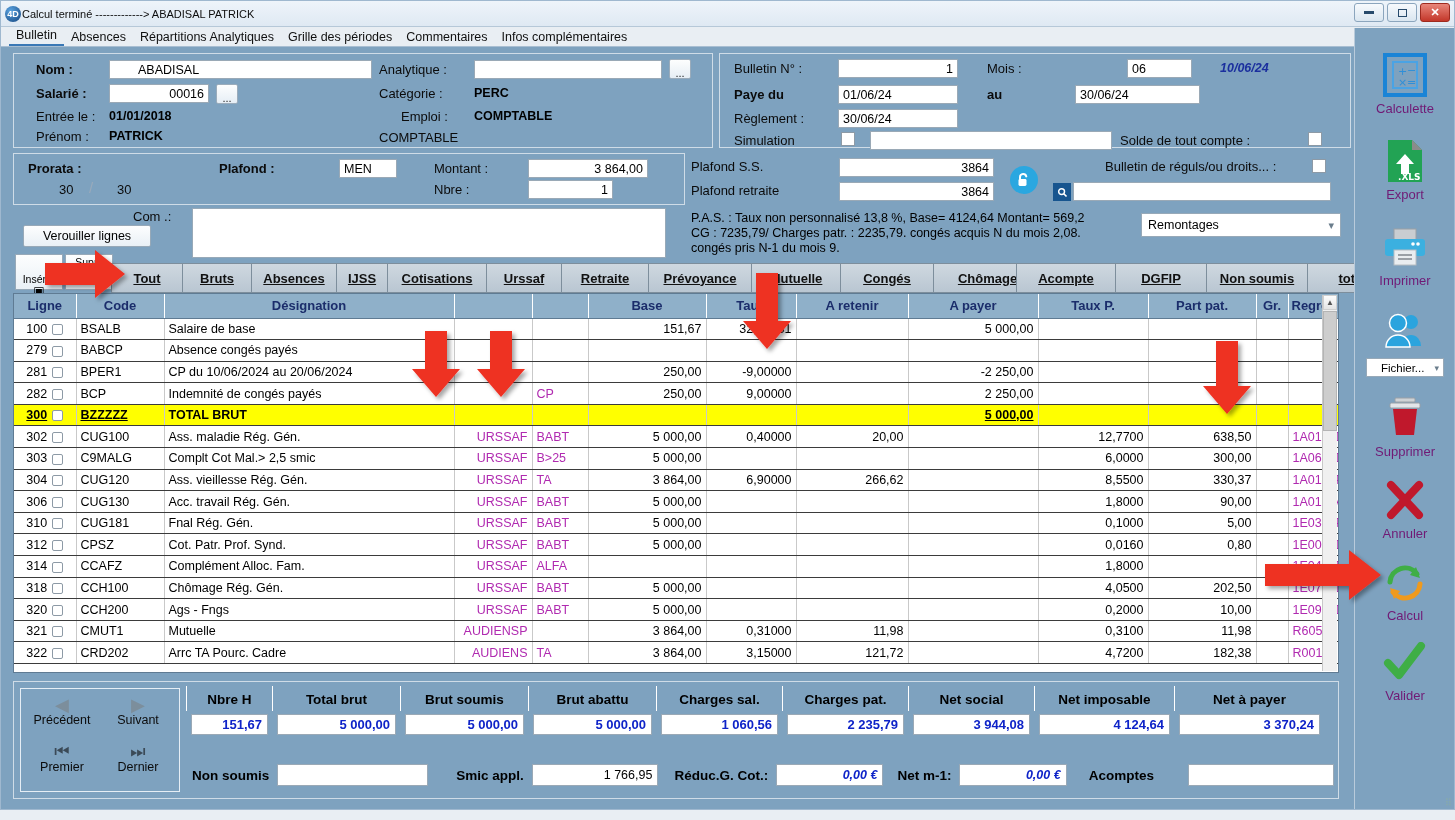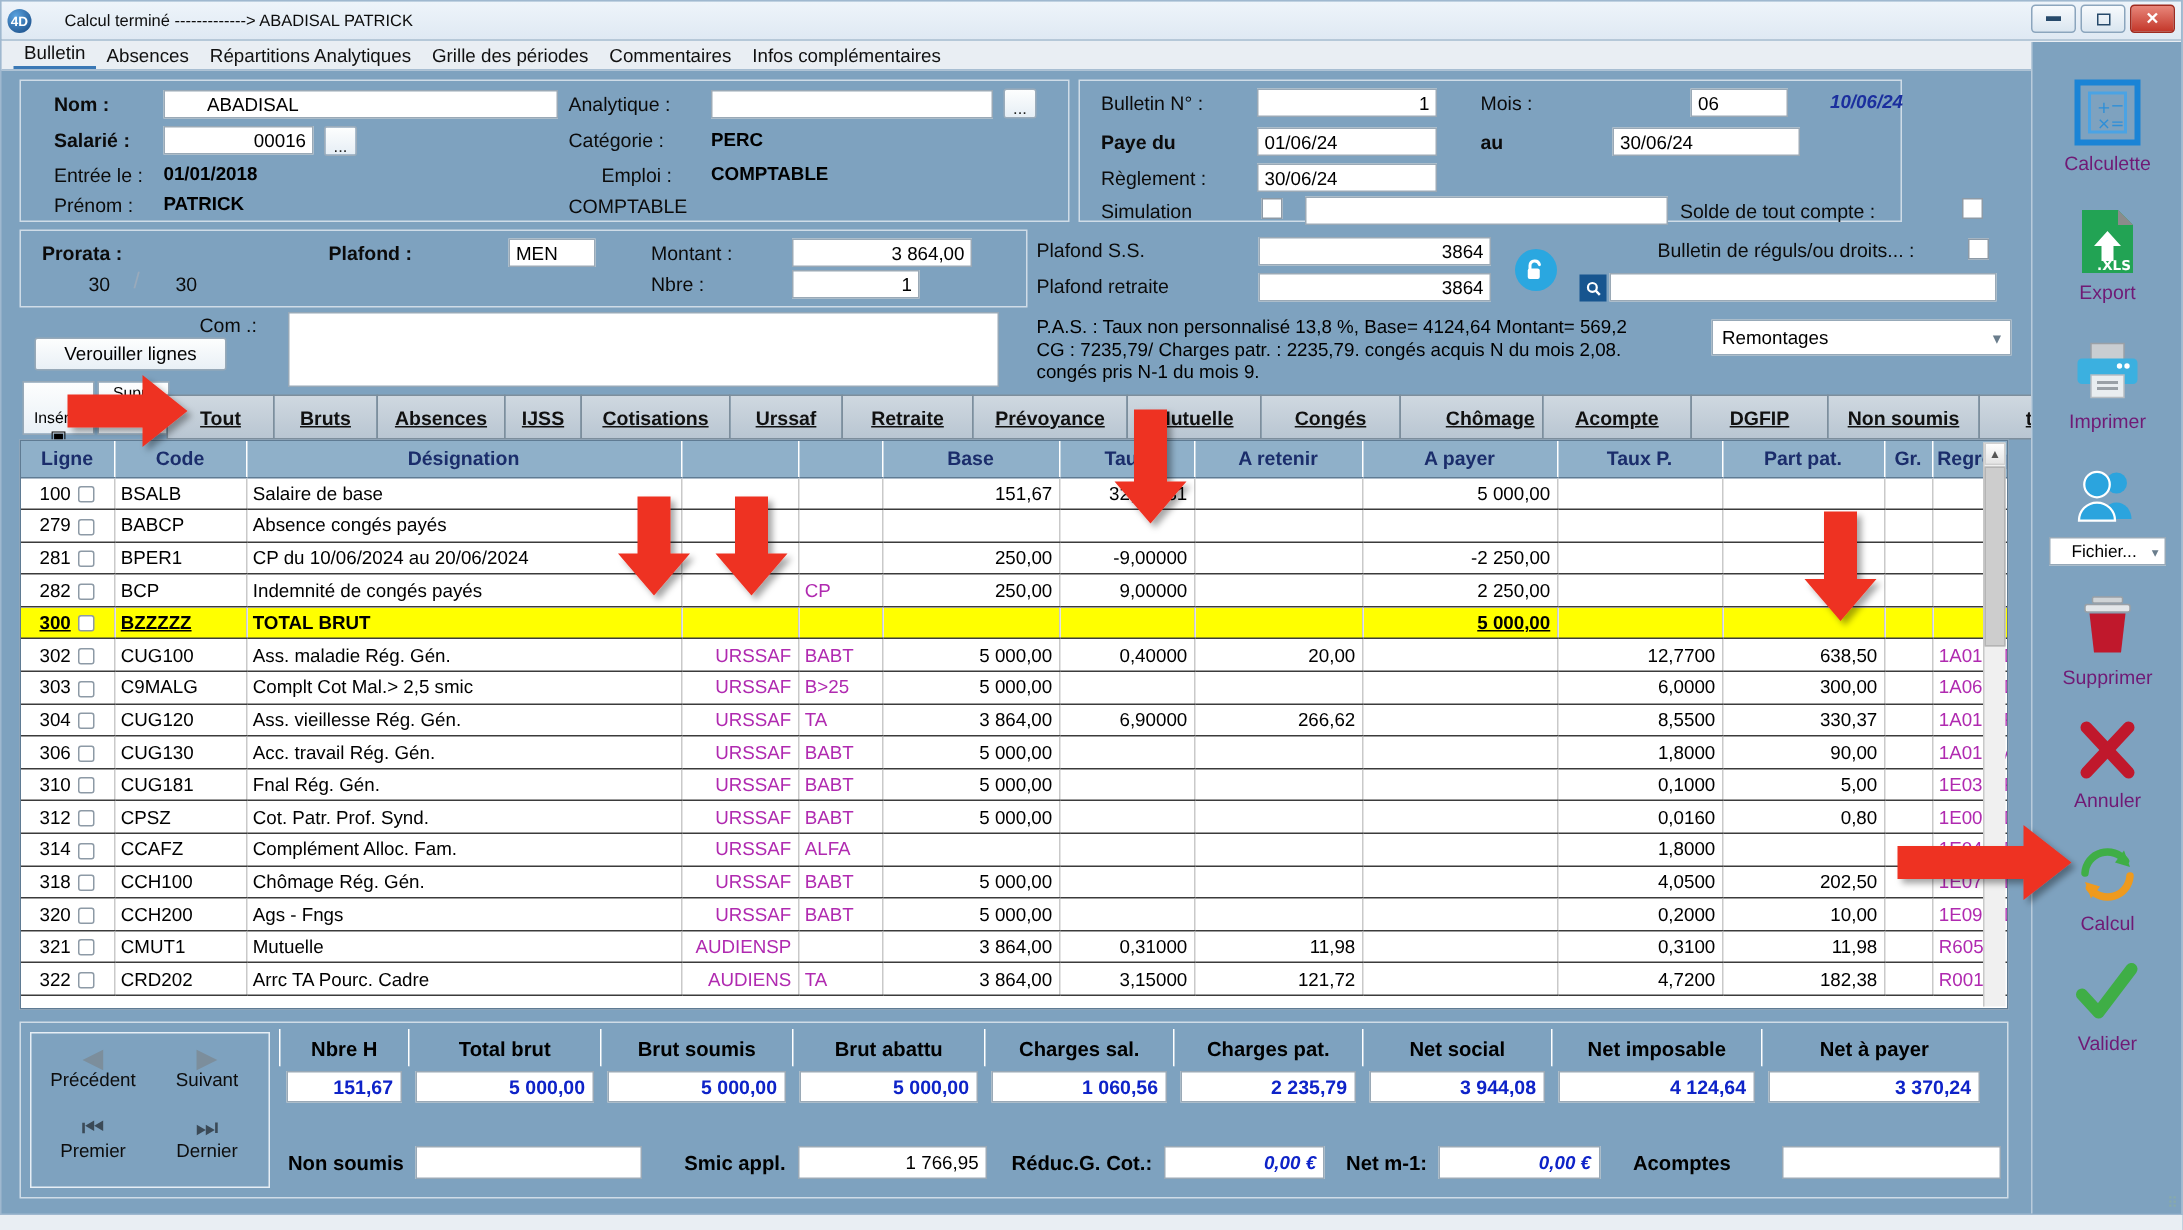--- a/index.html
+++ b/index.html
@@ -23,21 +23,21 @@
     height:26px; background:linear-gradient(#eef4fa,#dfe9f3);
     border-bottom:1px solid #b6c8d8;
     display:flex; align-items:center; padding:0 4px;
     position:relative;
   }
   #titlebar .tb-icon {
     width:16px;height:16px;border-radius:50%;
     background:radial-gradient(circle at 35% 30%, #5aa3e0, #14457f);
     color:#fff;font-size:9px;font-weight:bold;
     display:flex;align-items:center;justify-content:center;
-    margin-right:22px; flex:0 0 auto;
+    margin-right:1px; flex:0 0 auto;
   }
   #titlebar .tb-title { font-size:11px; color:#0d0d0d; white-space:nowrap; }
   .winbtns { position:absolute; right:4px; top:2px; display:flex; gap:3px; }
   .winbtn {
     width:30px;height:19px;border:1px solid #8ba5bd;border-radius:3px;
     background:linear-gradient(#f7fafd,#dae6f0);
     display:flex;align-items:center;justify-content:center;
     font-size:11px;color:#1a3b5c;
   }
   .winbtn.close { background:linear-gradient(#e8867a,#c3372a); border-color:#9e2a1f; color:#fff; font-weight:bold; }
@@ -73,21 +73,21 @@
   }
   .dots {
     width:22px;height:20px;background:linear-gradient(#fdfefe,#e6eef5);
     border:1px solid #9bacbb; border-radius:2px;
     display:flex;align-items:flex-end;justify-content:center;
     font-size:11px;color:#222;line-height:9px;
   }
 
   
   #idPanel { position:absolute; left:12px; top:52px; width:700px; height:95px; }
-  #payPanel { position:absolute; left:718px; top:52px; width:549px; height:95px; }
+  #payPanel { position:absolute; left:718px; top:52px; width:632px; height:95px; }
   #proPanel { position:absolute; left:12px; top:152px; width:672px; height:52px; }
 
   .redlbl { color:#000000; font-size:12.5px; line-height:15px; white-space:nowrap;}
   .blueital { color:#1b2f9e; font-style:italic; font-size:12.5px; font-weight:bold; }
 
   
   #subtabs {
     position:absolute; left:110px; top:262px; width:1228px; height:30px;
     display:flex; background:#7ea2bf;
   }
@@ -328,21 +328,21 @@
       </div>
       <div class="stab" style="width: 104px;">
         <span>Prévoyance</span>
       </div>
       <div class="stab" style="width: 90px;">
         <span>Mutuelle</span>
       </div>
       <div class="stab" style="width: 94px;">
         <span>Congés</span>
       </div>
-      <div class="stab" style="width: 96px; padding-left: 25px;">
+      <div class="stab" style="width: 84px; padding-left: 25px;">
         <span>Chômage</span>
       </div>
       <div class="stab" style="width: 100px;">
         <span>Acompte</span>
       </div>
       <div class="stab" style="width: 92px;">
         <span>DGFIP</span>
       </div>
       <div class="stab" style="width: 102px;">
         <span>Non soumis</span>

